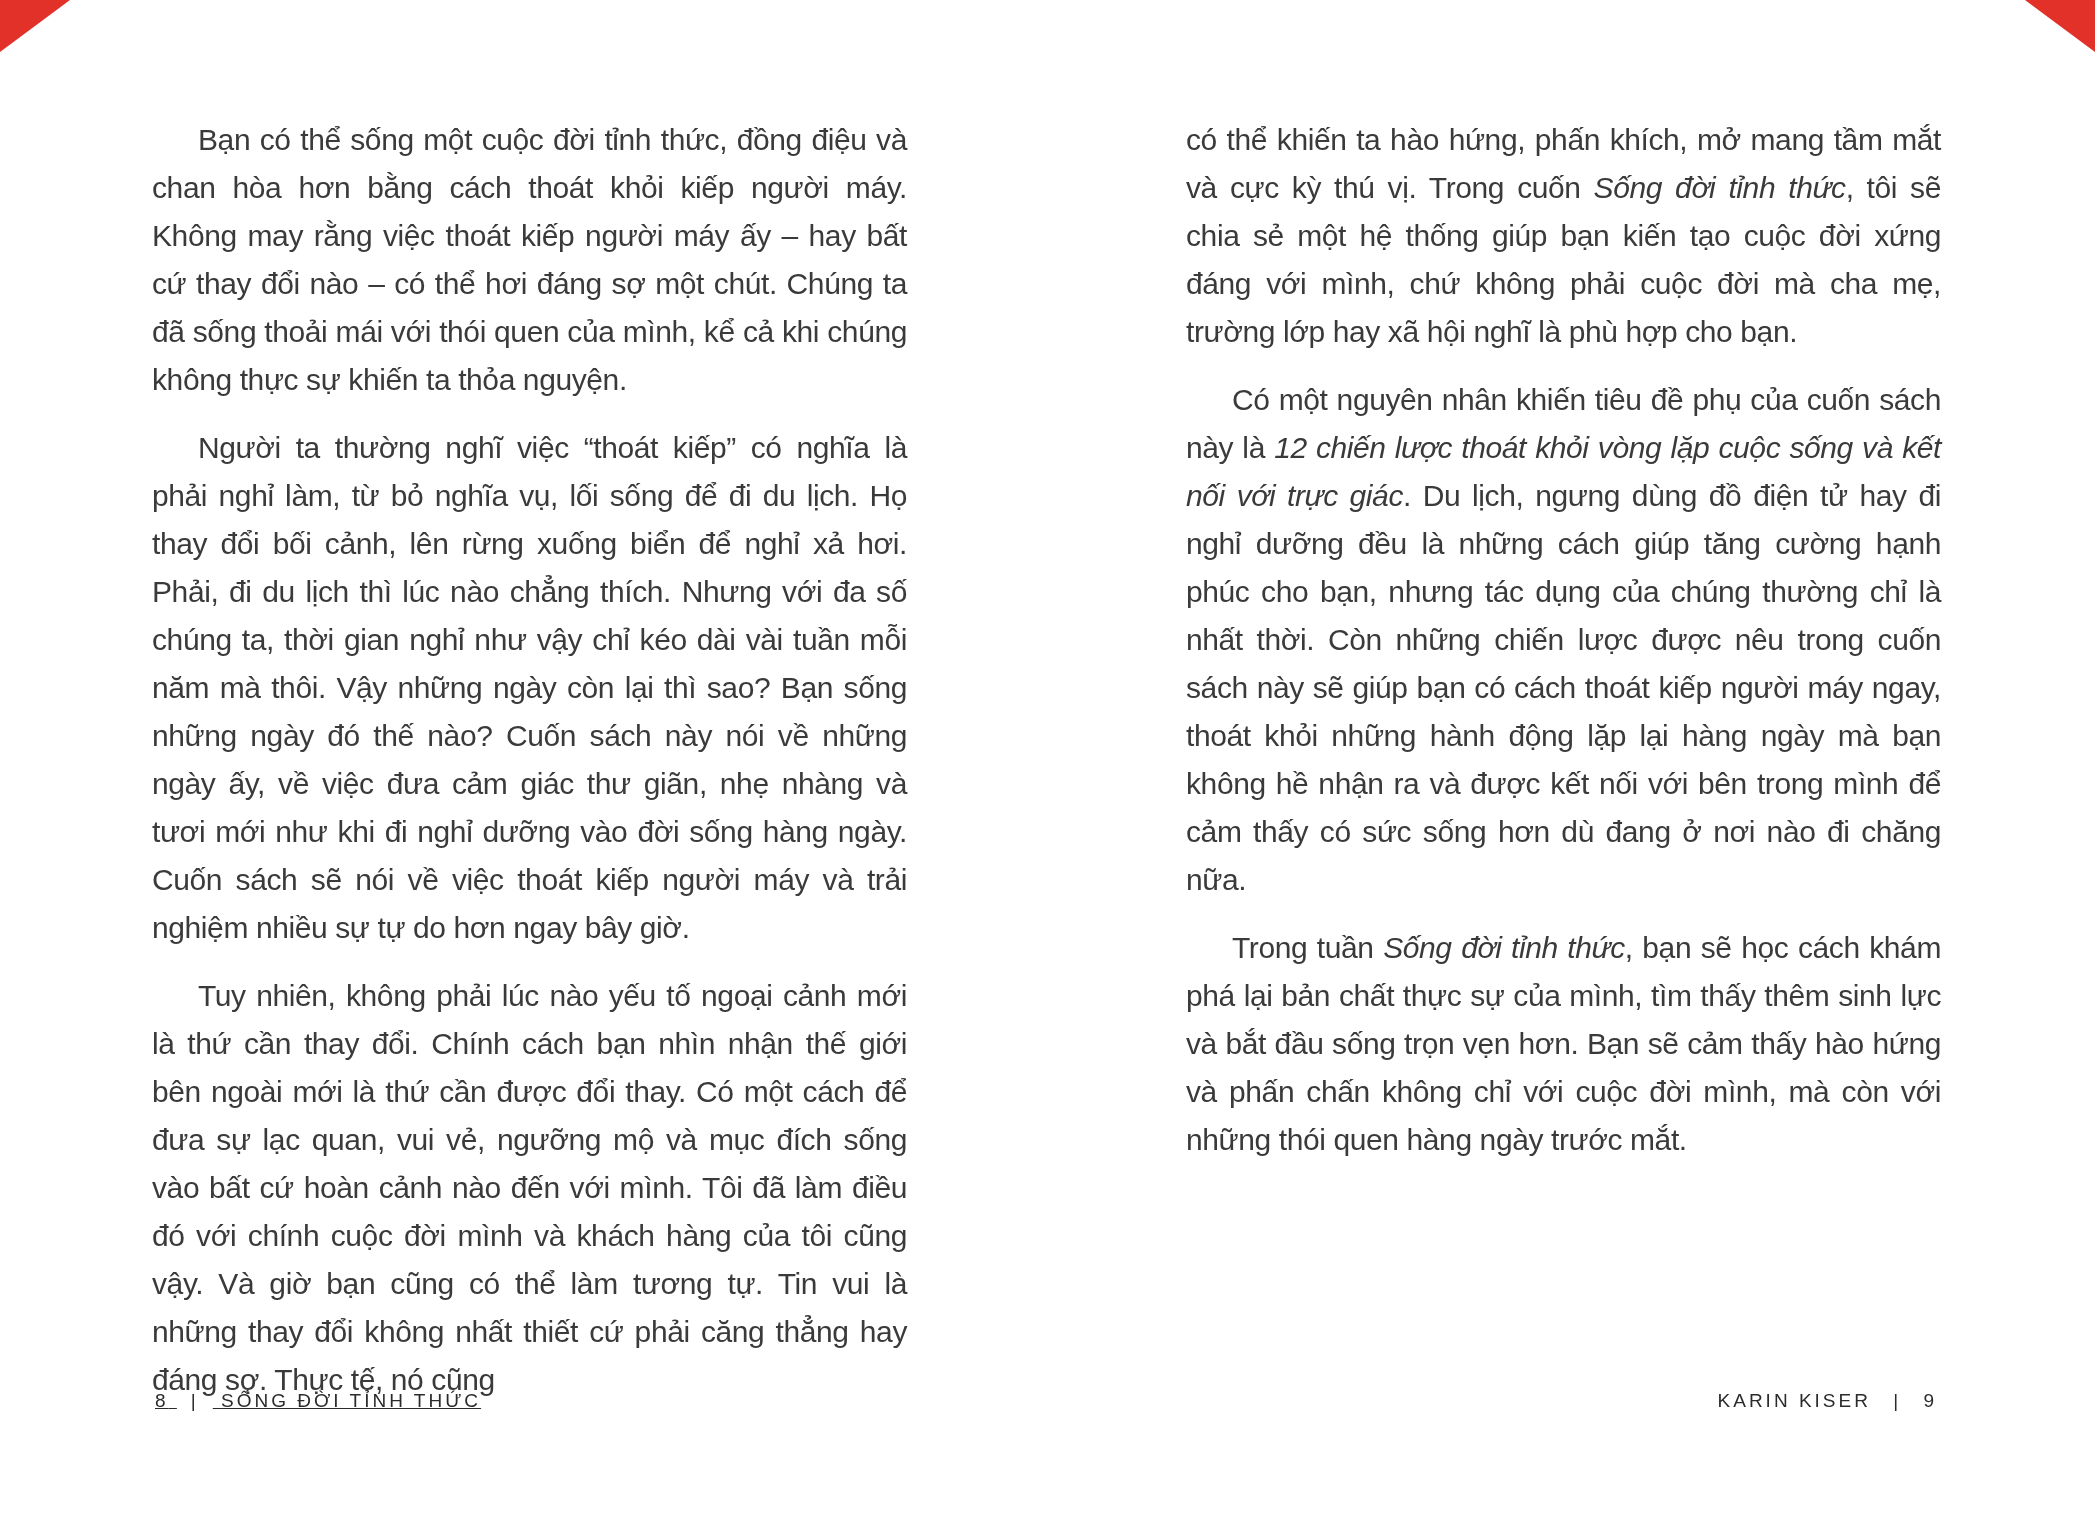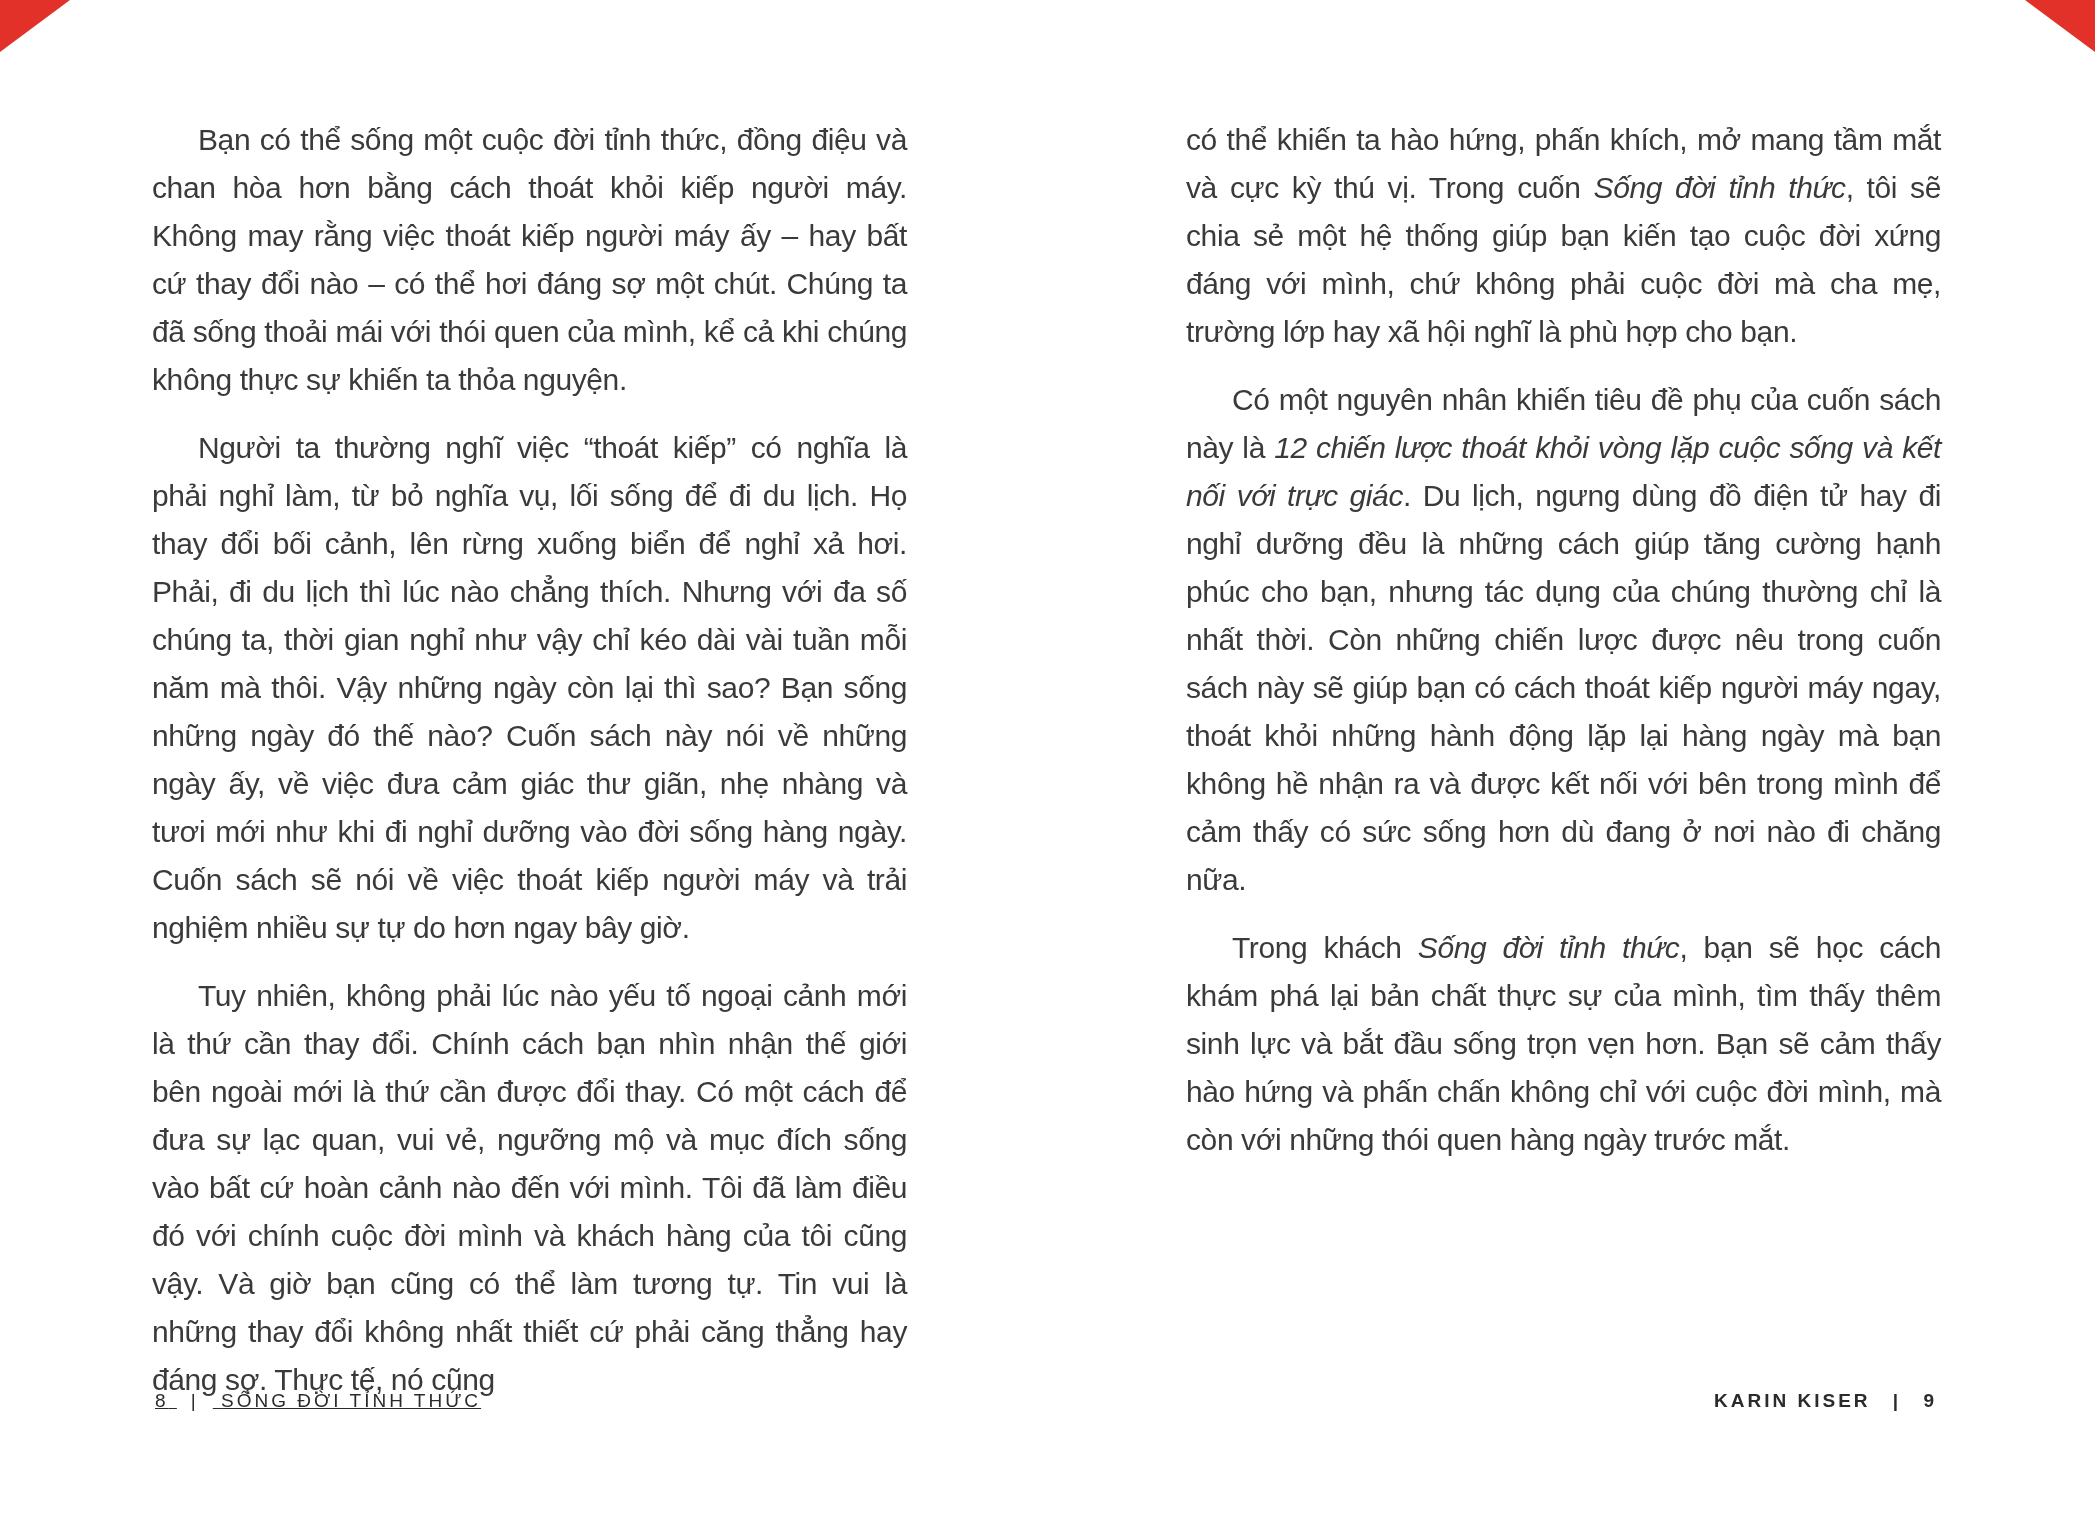--- a/index.html
+++ b/index.html
@@ -49,21 +49,21 @@
 
   .footer {
     position: absolute;
     top: 1390px;
     font-size: 19px;
     letter-spacing: 3px;
     color: #2b2b2b;
     white-space: nowrap;
   }
   .footer-left  { left: 155px; text-decoration: underline; }
-  .footer-right { right: 158px; text-align: right; font-weight: bold; }
+  .footer-right { right: 158px; text-align: right; }
   .footer .sep {
     display: inline-block;
     margin: 0 14px;
     color: #2b2b2b;
   }
 </style>
 </head>
 <body>
 
 <div class="corner corner-left" style="border-top-color: rgb(226, 49, 41);"></div>
@@ -71,21 +71,21 @@
 
 <section class="page-text left">
     <p class="indent"><span>Bạn có thể sống một cuộc đời tỉnh thức, đồng điệu và chan hòa hơn bằng cách thoát khỏi kiếp người máy. Không may rằng việc thoát kiếp người máy ấy – hay bất cứ thay đổi nào – có thể hơi đáng sợ một chút. Chúng ta đã sống thoải mái với thói quen của mình, kể cả khi chúng không thực sự khiến ta thỏa nguyện.</span></p>
     <p class="indent"><span>Người ta thường nghĩ việc “thoát kiếp” có nghĩa là phải nghỉ làm, từ bỏ nghĩa vụ, lối sống để đi du lịch. Họ thay đổi bối cảnh, lên rừng xuống biển để nghỉ xả hơi. Phải, đi du lịch thì lúc nào chẳng thích. Nhưng với đa số chúng ta, thời gian nghỉ như vậy chỉ kéo dài vài tuần mỗi năm mà thôi. Vậy những ngày còn lại thì sao? Bạn sống những ngày đó thế nào? Cuốn sách này nói về những ngày ấy, về việc đưa cảm giác thư giãn, nhẹ nhàng và tươi mới như khi đi nghỉ dưỡng vào đời sống hàng ngày. Cuốn sách sẽ nói về việc thoát kiếp người máy và trải nghiệm nhiều sự tự do hơn ngay bây giờ.</span></p>
     <p class="indent"><span>Tuy nhiên, không phải lúc nào yếu tố ngoại cảnh mới là thứ cần thay đổi. Chính cách bạn nhìn nhận thế giới bên ngoài mới là thứ cần được đổi thay. Có một cách để đưa sự lạc quan, vui vẻ, ngưỡng mộ và mục đích sống vào bất cứ hoàn cảnh nào đến với mình. Tôi đã làm điều đó với chính cuộc đời mình và khách hàng của tôi cũng vậy. Và giờ bạn cũng có thể làm tương tự. Tin vui là những thay đổi không nhất thiết cứ phải căng thẳng hay đáng sợ. Thực tế, nó cũng</span></p>
   </section>
 
 <section class="page-text right">
     <p><span>có thể khiến ta hào hứng, phấn khích, mở mang tầm mắt và cực kỳ thú vị. Trong cuốn </span><em>Sống đời tỉnh thức</em><span>, tôi sẽ chia sẻ một hệ thống giúp bạn kiến tạo cuộc đời xứng đáng với mình, chứ không phải cuộc đời mà cha mẹ, trường lớp hay xã hội nghĩ là phù hợp cho bạn.</span></p>
     <p class="indent"><span>Có một nguyên nhân khiến tiêu đề phụ của cuốn sách này là </span><em>12 chiến lược thoát khỏi vòng lặp cuộc sống và kết nối với trực giác</em><span>. Du lịch, ngưng dùng đồ điện tử hay đi nghỉ dưỡng đều là những cách giúp tăng cường hạnh phúc cho bạn, nhưng tác dụng của chúng thường chỉ là nhất thời. Còn những chiến lược được nêu trong cuốn sách này sẽ giúp bạn có cách thoát kiếp người máy ngay, thoát khỏi những hành động lặp lại hàng ngày mà bạn không hề nhận ra và được kết nối với bên trong mình để cảm thấy có sức sống hơn dù đang ở nơi nào đi chăng nữa.</span></p>
-    <p class="indent"><span>Trong khách </span><em>Sống đời tỉnh thức</em><span>, bạn sẽ học cách khám phá lại bản chất thực sự của mình, tìm thấy thêm sinh lực và bắt đầu sống trọn vẹn hơn. Bạn sẽ cảm thấy hào hứng và phấn chấn không chỉ với cuộc đời mình, mà còn với những thói quen hàng ngày trước mắt.</span></p>
+    <p class="indent"><span>Trong tuần </span><em>Sống đời tỉnh thức</em><span>, bạn sẽ học cách khám phá lại bản chất thực sự của mình, tìm thấy thêm sinh lực và bắt đầu sống trọn vẹn hơn. Bạn sẽ cảm thấy hào hứng và phấn chấn không chỉ với cuộc đời mình, mà còn với những thói quen hàng ngày trước mắt.</span></p>
   </section>
 
 <div class="footer footer-left">
   <span>8</span>
   <span class="sep">|</span>
   <span>SỐNG ĐỜI TỈNH THỨC</span>
 </div>
 
 <div class="footer footer-right">
   <span>KARIN KISER</span>

